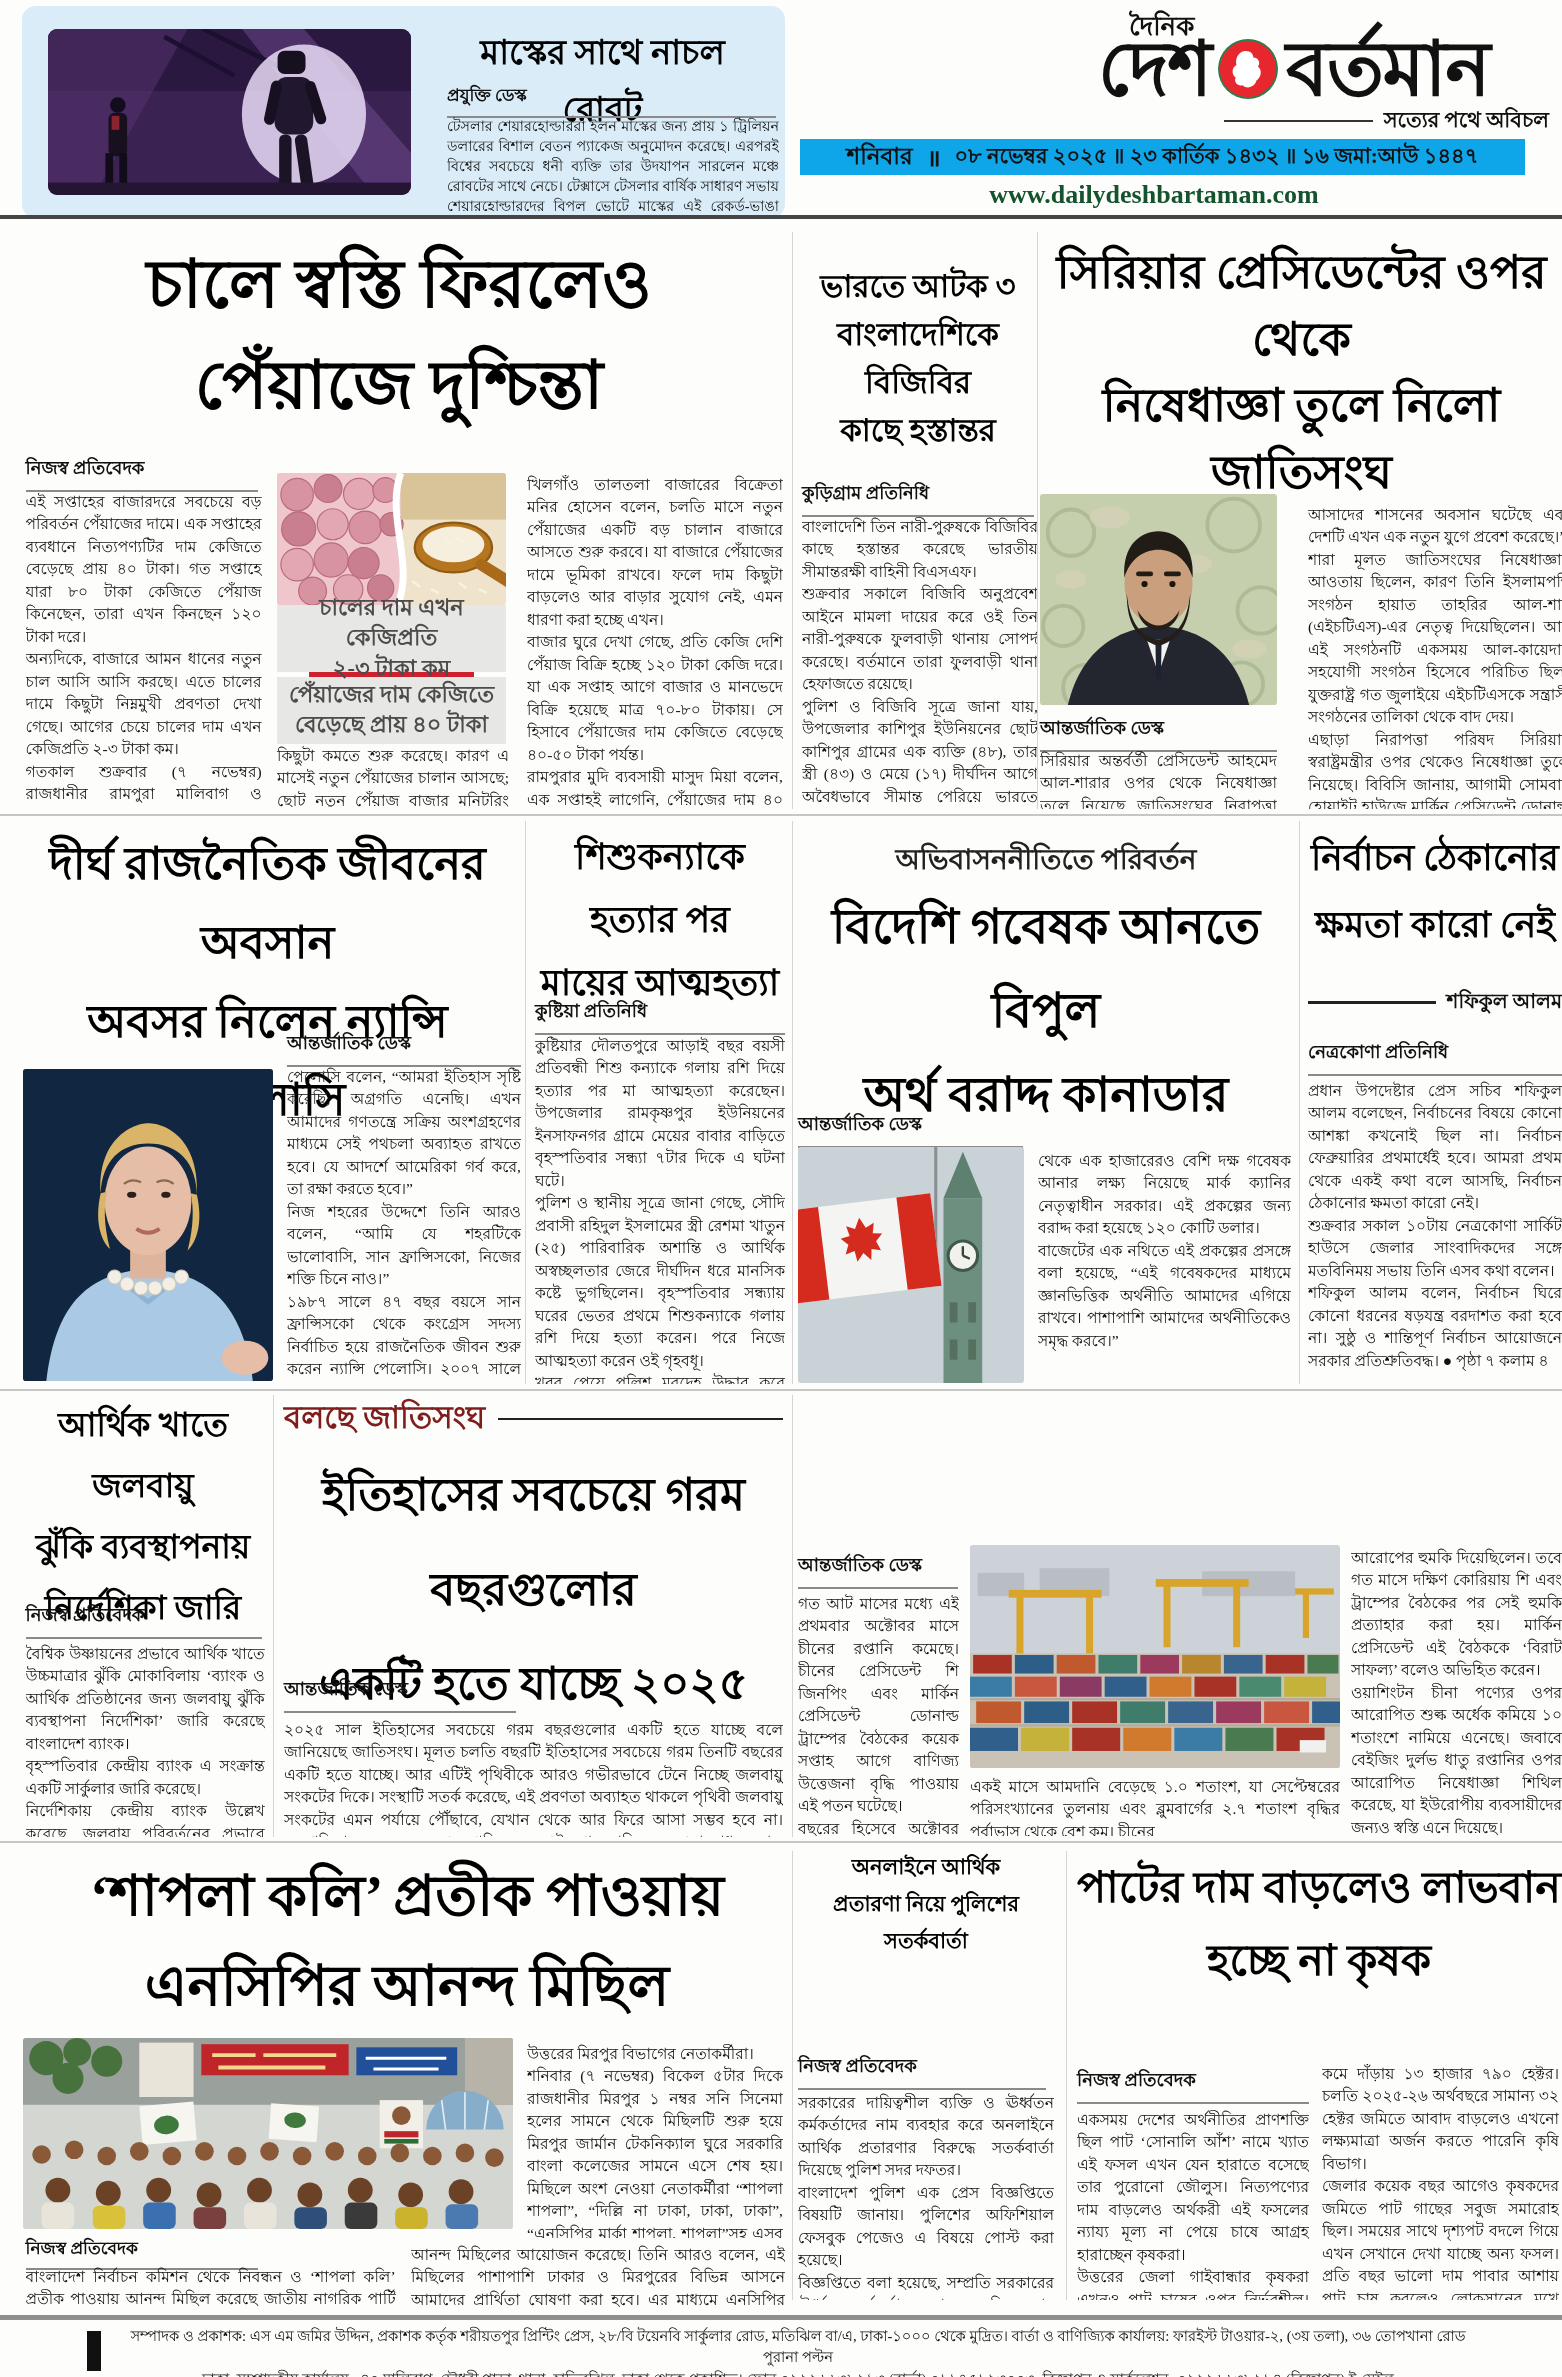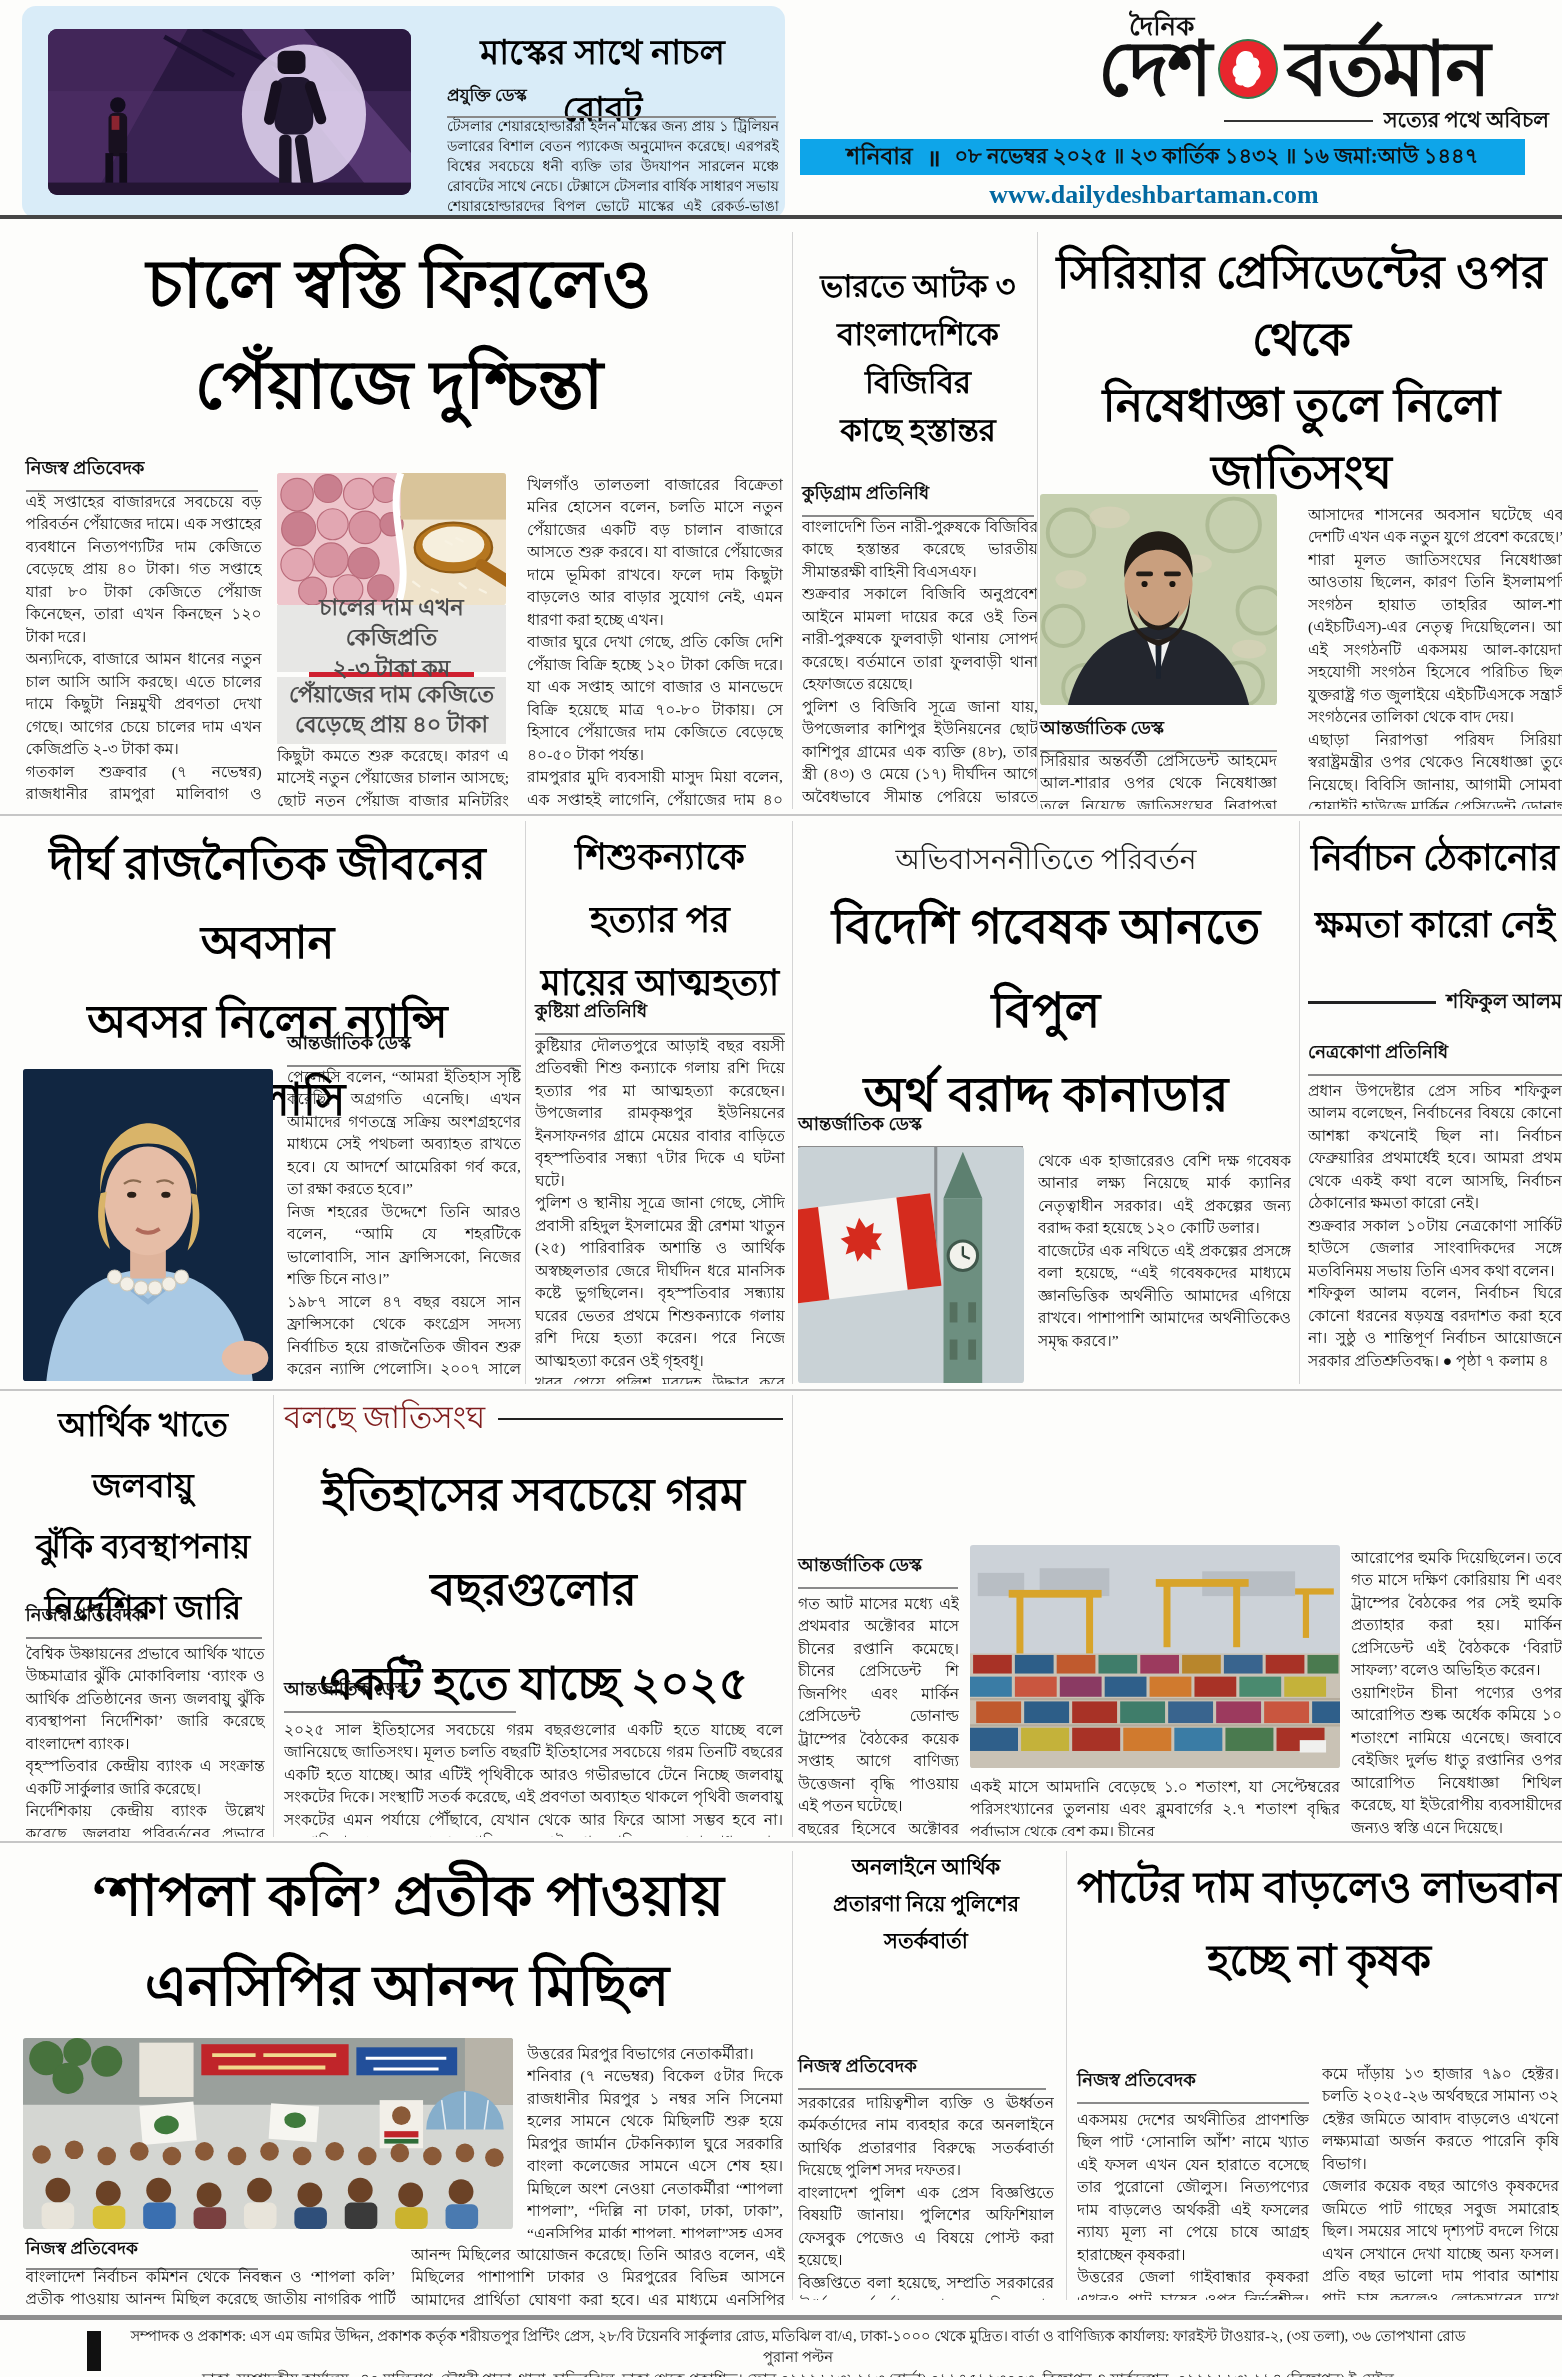--- a/index.html
+++ b/index.html
@@ -2,21 +2,21 @@
 <html style="font-size:12.4px"><head>
 <meta charset="utf-8">
 <style>
   html,body{margin:0;padding:0;background:#e9e9e9;}
   #page{position:relative;width:1562px;height:2377px;background:#fdfdfb;overflow:hidden;
         font-family:"Liberation Serif","DejaVu Serif",serif;color:#111;}
   .abs{position:absolute;}
   .hl{font-weight:700;text-align:center;color:#000;white-space:pre-line;}
   .by{font-weight:700;font-size:18px;color:#111;border-bottom:2.3px solid #8a8a8a;padding-bottom:5.4px;}
   .tx{font-size:15.5px;line-height:1.45;text-align:justify;white-space:pre-line;overflow:hidden;word-break:break-word;}
-  .kick{font-weight:400;color:#222;}
+  .kick{font-weight:700;color:#222;}
   .vline{position:absolute;width:0.8px;background:#d4d4d4;}
   .hrule{position:absolute;left:0;width:1562px;height:1.5px;background:#c6c6c6;}
   .photo{display:block;border-radius:3.1px;overflow:hidden;}
   .cap{background:#e7e7e5;color:#4c4c4c;font-weight:700;font-size:22.5px;line-height:1.35;
        text-align:center;white-space:pre-line;display:flex;align-items:center;justify-content:center;}
   .redbar{height:4.6px;background:#cf2030;width:72%;margin:0 auto;}
   .dashline{flex:1;height:2.3px;background:#222;align-self:center;margin-right:11px;}
   .kickline{flex:1;height:2.3px;background:#222;align-self:center;margin-left:12.4px;}
   svg{display:block;}
 </style>
@@ -71,21 +71,21 @@
       <span class="dashline" style="background:#333;height:1.5px;"></span>
       <span style="font-size:21px;font-weight:700;">সত্যের পথে অবিচল</span>
     </div>
   </div>
 
   <div class="abs" style="left:800px;top:139px;width:725px;height:36px;background:#0ea5e9;display:flex;align-items:center;justify-content:center;gap:14px;">
     <span style="font-size:23px;font-weight:900;">শনিবার</span>
     <span style="font-size:23px;font-weight:700;">॥</span>
     <span style="font-size:21px;font-weight:700;">০৮ নভেম্বর ২০২৫ ॥ ২৩ কার্তিক ১৪৩২ ॥ ১৬ জমা:আউ ১৪৪৭</span>
   </div>
-  <div class="abs" style="left:914px;top:180px;width:480px;text-align:center;font-size:26px;font-weight:700;color:#0369a1;">www.dailydeshbartaman.com</div>
+  <div class="abs" style="left:914px;top:180px;width:480px;text-align:center;font-size:26px;font-weight:700;color:#14532d;">www.dailydeshbartaman.com</div>
 
   <div class="abs" style="left:0;top:215px;width:1562px;height:3.9px;background:#454545;"></div>
 
   <div class="abs hl" style="left:15.5px;top:234px;width:767px;font-size:67px;line-height:1.5;">চালে স্বস্তি ফিরলেও
 পেঁয়াজে দুশ্চিন্তা</div>
   <div class="abs by" style="left:25.6px;top:454px;width:232px;">নিজস্ব প্রতিবেদক</div>
   <div class="abs tx" style="left:25.6px;top:491px;width:236px;height:316px;">এই সপ্তাহের বাজারদরে সবচেয়ে বড় পরিবর্তন পেঁয়াজের দামে। এক সপ্তাহের ব্যবধানে নিত্যপণ্যটির দাম কেজিতে বেড়েছে প্রায় ৪০ টাকা। গত সপ্তাহে যারা ৮০ টাকা কেজিতে পেঁয়াজ কিনেছেন, তারা এখন কিনছেন ১২০ টাকা দরে।
 অন্যদিকে, বাজারে আমন ধানের নতুন চাল আসি আসি করছে। এতে চালের দামে কিছুটা নিম্নমুখী প্রবণতা দেখা গেছে। আগের চেয়ে চালের দাম এখন কেজিপ্রতি ২-৩ টাকা কম।
 গতকাল শুক্রবার (৭ নভেম্বর) রাজধানীর রামপুরা মালিবাগ ও তালতলা বাজার ঘুরে দেখা গেছে এমনই চিত্র। বাজারে ক্রেতারা পেঁয়াজের দামে সবচেয়ে বেশি অস্বস্তির কথা বলছেন।
 একই কথা বলছে ট্রেডিং করপোরেশন অব বাংলাদেশ (টিসিবি) এর তথ্যও। অর্থাৎ এক মাসের ব্যবধানে পেঁয়াজের দাম ৫৮ দশমিক ৫২ শতাংশ বেড়ে এখন ১২০ টাকায় বিক্রি হচ্ছে।

